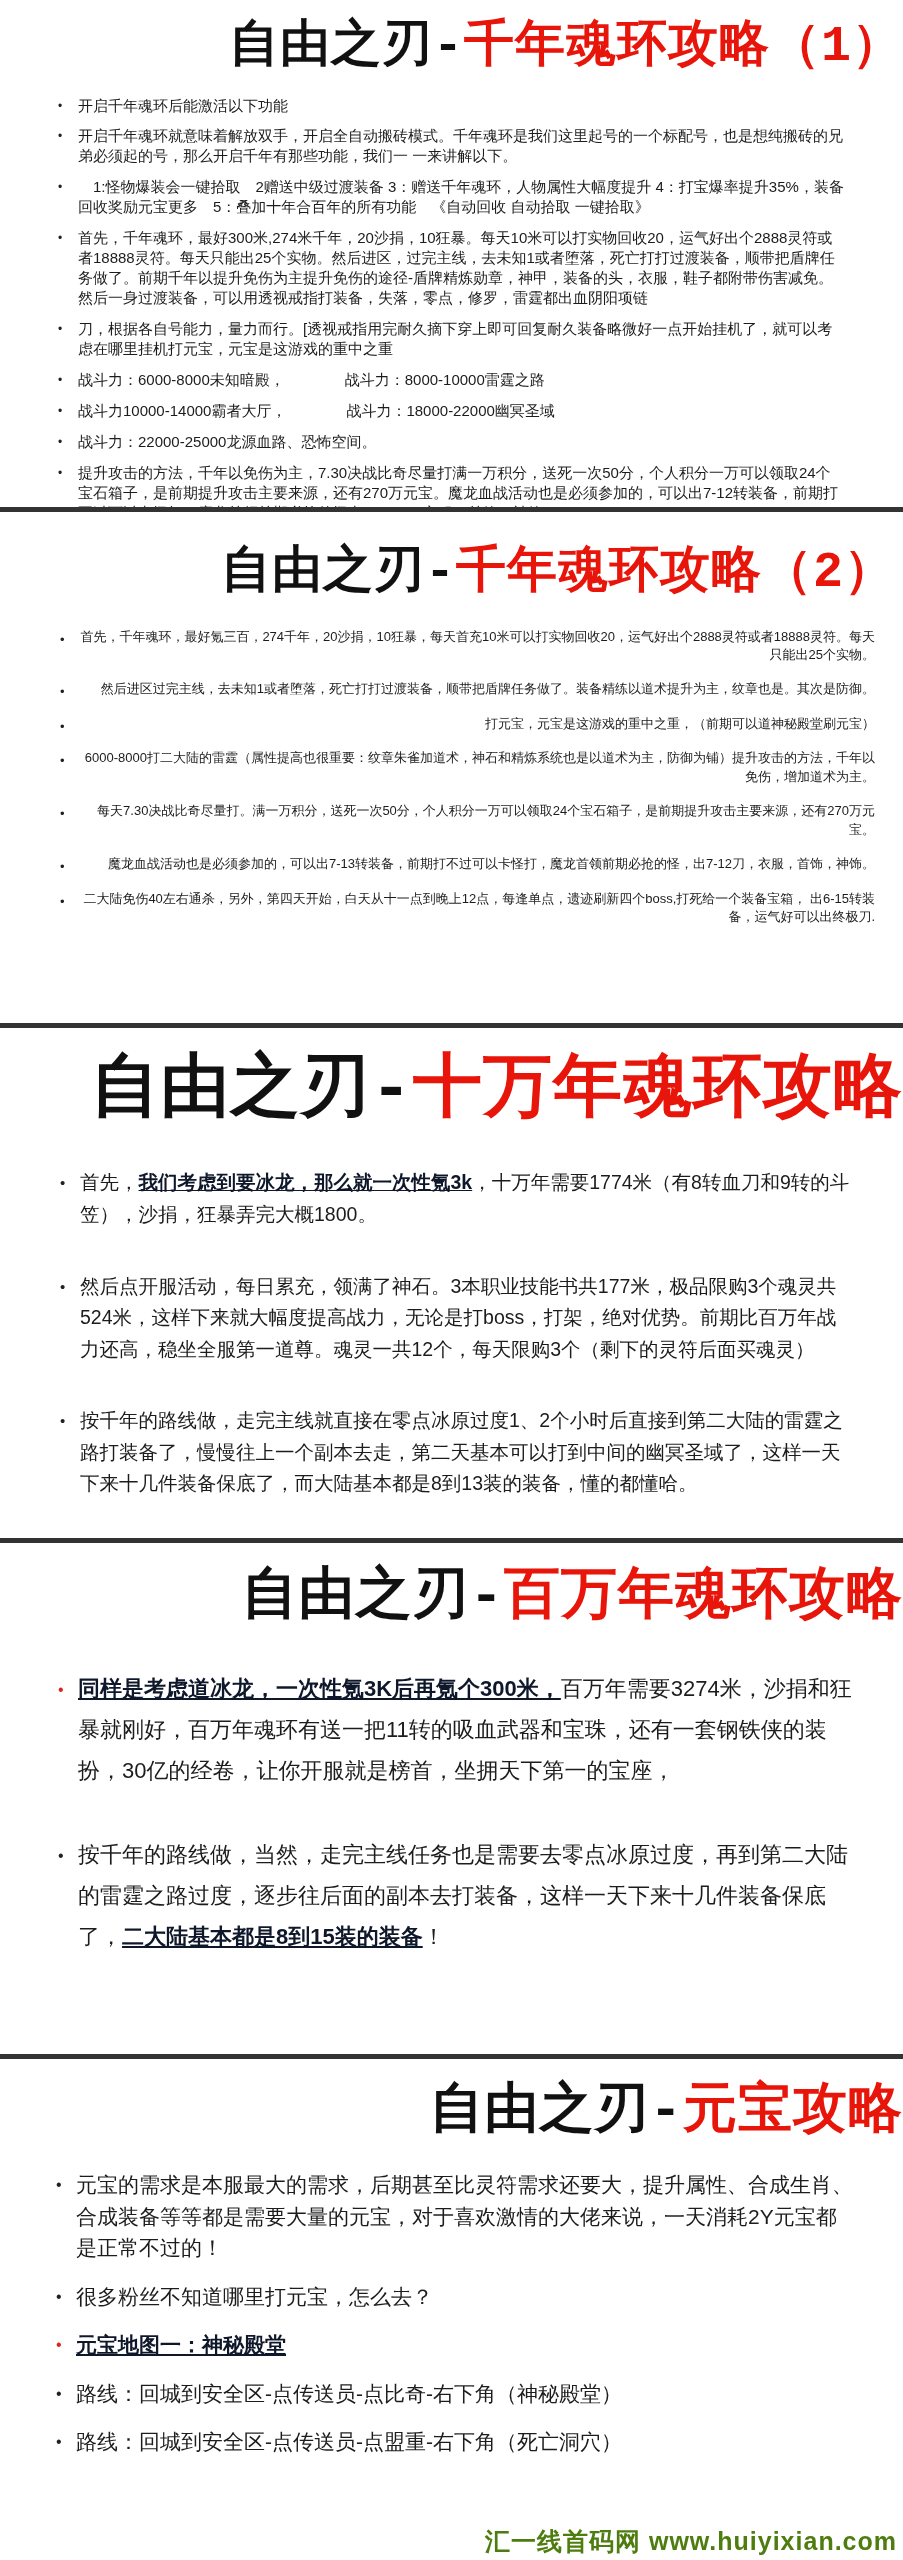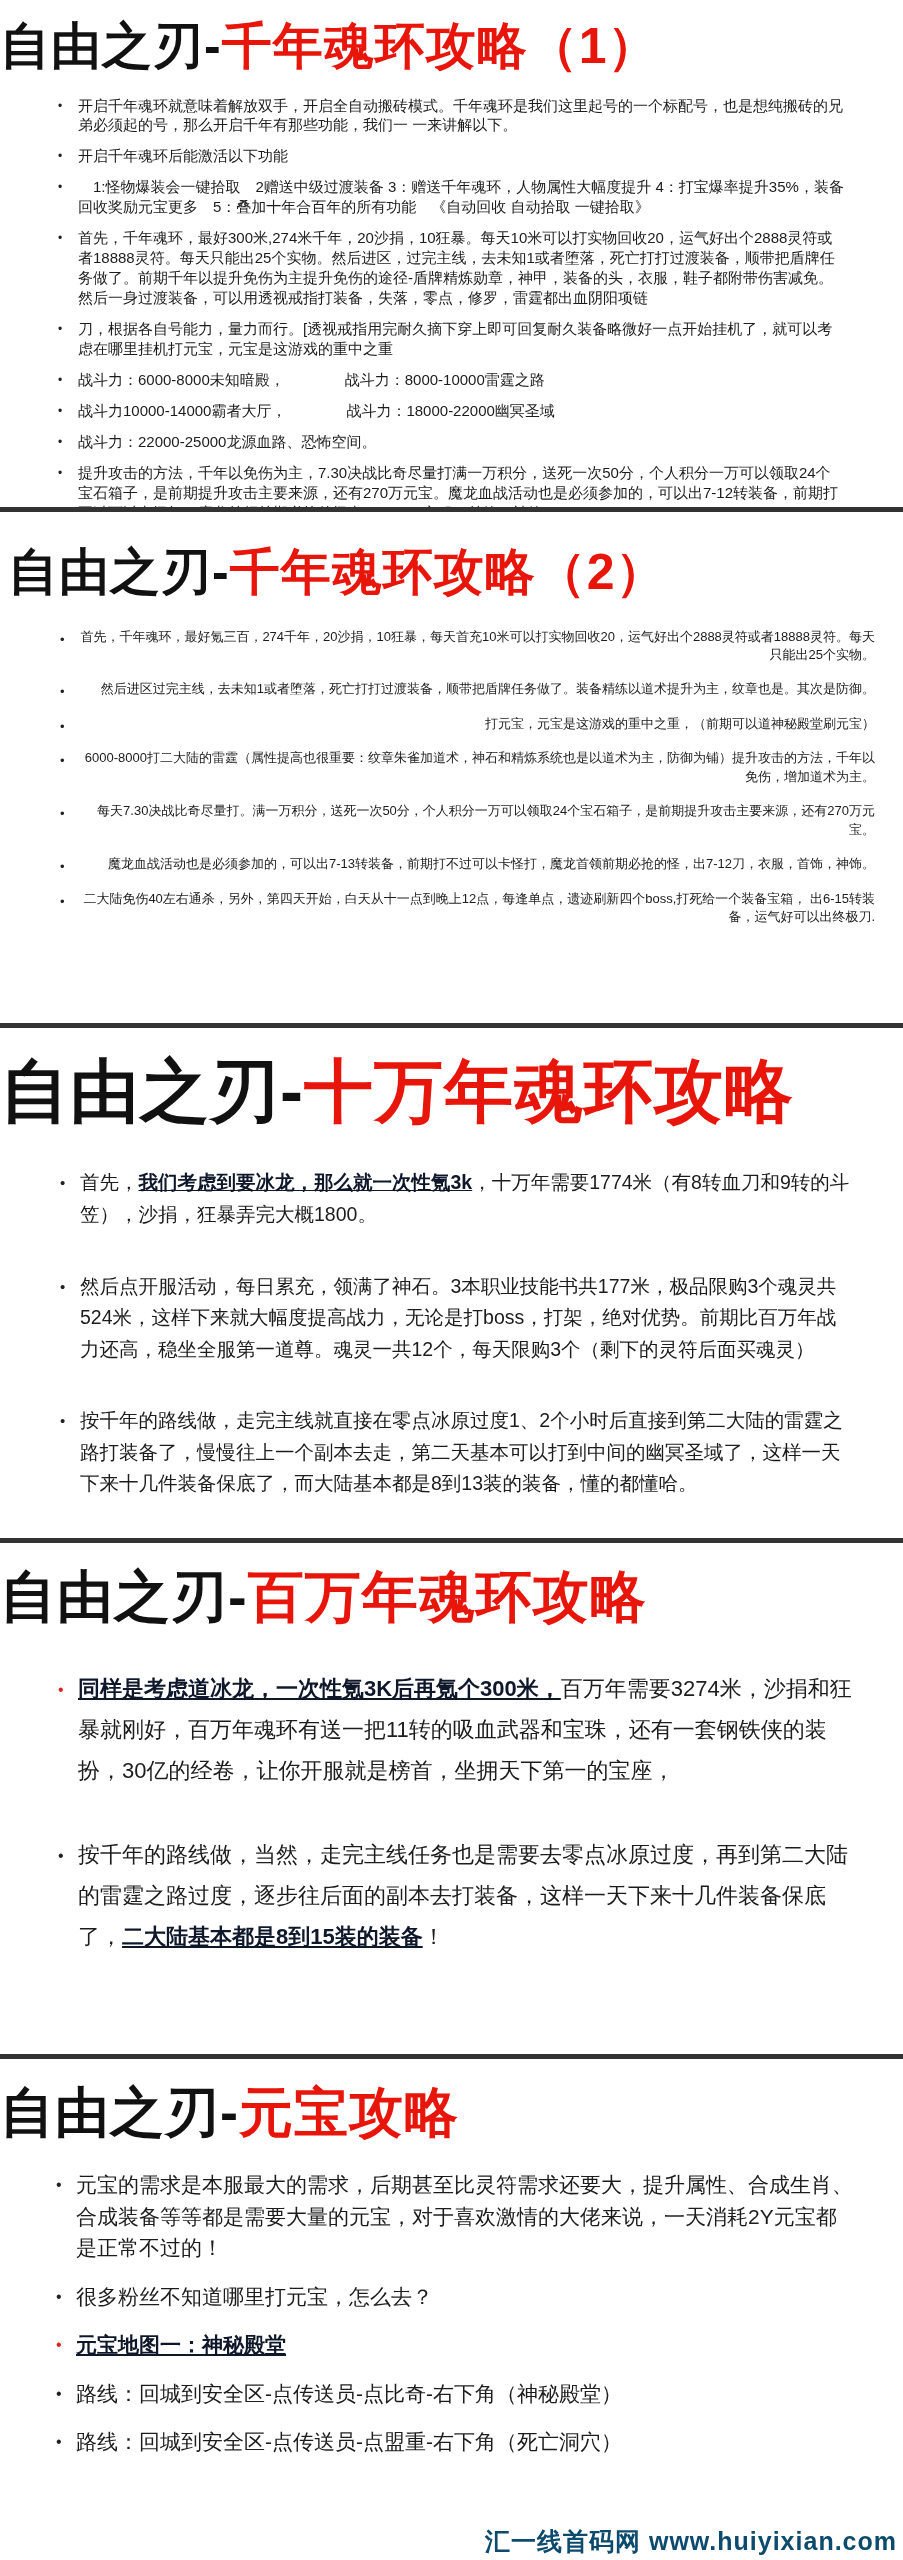--- a/index.html
+++ b/index.html
@@ -2,22 +2,22 @@
 <html lang="zh"><head>
 <meta charset="utf-8">
 <style>
   html,body{margin:0;padding:0;background:#ffffff;}
   body{width:903px;font-family:"Liberation Sans","DejaVu Sans",sans-serif;color:#1c1c1c;}
   #page{width:903px;height:2560px;position:relative;background:#fff;overflow:hidden;}
 
   section.panel{box-sizing:border-box;width:903px;overflow:hidden;background:#fff;}
   section.panel + section.panel{border-top:5px solid #333;}
 
-  .panel-title{text-align:left;font-weight:900;letter-spacing:1px;line-height:1.15;
-    font-family:Liberation Sans, sans-serif;white-space:nowrap;}
+  .panel-title{text-align:right;font-weight:900;letter-spacing:1px;line-height:1.15;
+    font-family:Liberation Mono, monospace;white-space:nowrap;}
   .panel-title .t-black{color:#111;}
   .panel-title .t-red{color:#e8150b;}
 
   ul.bullets{list-style:none;margin:0;padding:0;}
   ul.bullets li{position:relative;}
   ul.bullets li::before{content:"•";position:absolute;left:-20px;top:2px;color:#222;}
   ul.bullets li.red-bullet::before{color:#d9261c;}
   .hl{color:#0f172a;font-weight:bold;text-decoration:underline;}
 
   
@@ -49,34 +49,34 @@
   .p4 ul.bullets li::before{font-size:16px;top:6px;}
 
   
   .p5{height:540px;position:relative;}
   .p5 .panel-title{padding-top:22px;font-size:54px;}
   .p5 ul.bullets{margin:26px 48px 0 76px;font-size:21px;line-height:1.5;}
   .p5 ul.bullets li{margin-bottom:17px;}
   .p5 ul.bullets li::before{font-size:16px;top:4px;}
 
   .watermark{position:absolute;right:6px;bottom:2px;font-size:25px;font-weight:bold;
-    color:#0c4a6e;letter-spacing:1px;font-family:"Liberation Sans","DejaVu Sans",sans-serif;}
+    color:#4d7c0f;letter-spacing:1px;font-family:"Liberation Sans","DejaVu Sans",sans-serif;}
 </style>
 </head>
 <body>
 
 <div id="page">
 
   <section class="panel p1">
     <h1 class="panel-title" style="margin:0;">
       <span class="t-black">自由之刃-</span><span class="t-red">千年魂环攻略（1）</span>
     </h1>
     <ul class="bullets">
+        <li><span>开启千年魂环后能激活以下功能</span></li>
         <li><span>开启千年魂环就意味着解放双手，开启全自动搬砖模式。千年魂环是我们这里起号的一个标配号，也是想纯搬砖的兄弟必须起的号，那么开启千年有那些功能，我们一 一来讲解以下。</span></li>
-        <li><span>开启千年魂环后能激活以下功能</span></li>
         <li><span>　1:怪物爆装会一键拾取　2赠送中级过渡装备 3：赠送千年魂环，人物属性大幅度提升 4：打宝爆率提升35%，装备回收奖励元宝更多　5：叠加十年合百年的所有功能　《自动回收 自动拾取 一键拾取》</span></li>
         <li><span>首先，千年魂环，最好300米,274米千年，20沙捐，10狂暴。每天10米可以打实物回收20，运气好出个2888灵符或者18888灵符。每天只能出25个实物。然后进区，过完主线，去未知1或者堕落，死亡打打过渡装备，顺带把盾牌任务做了。前期千年以提升免伤为主提升免伤的途径-盾牌精炼勋章，神甲，装备的头，衣服，鞋子都附带伤害减免。然后一身过渡装备，可以用透视戒指打装备，失落，零点，修罗，雷霆都出血阴阳项链</span></li>
         <li><span>刀，根据各自号能力，量力而行。[透视戒指用完耐久摘下穿上即可回复耐久装备略微好一点开始挂机了，就可以考虑在哪里挂机打元宝，元宝是这游戏的重中之重</span></li>
         <li><span>战斗力：6000-8000未知暗殿，　　　　战斗力：8000-10000雷霆之路</span></li>
         <li><span>战斗力10000-14000霸者大厅，　　　　战斗力：18000-22000幽冥圣域</span></li>
         <li><span>战斗力：22000-25000龙源血路、恐怖空间。</span></li>
         <li><span>提升攻击的方法，千年以免伤为主，7.30决战比奇尽量打满一万积分，送死一次50分，个人积分一万可以领取24个宝石箱子，是前期提升攻击主要来源，还有270万元宝。魔龙血战活动也是必须参加的，可以出7-12转装备，前期打不过可以卡怪打，魔龙首领前期必抢的怪出7-12刀，衣服，首饰，神饰。</span></li>
       </ul>
   </section>
     <section class="panel p2">

